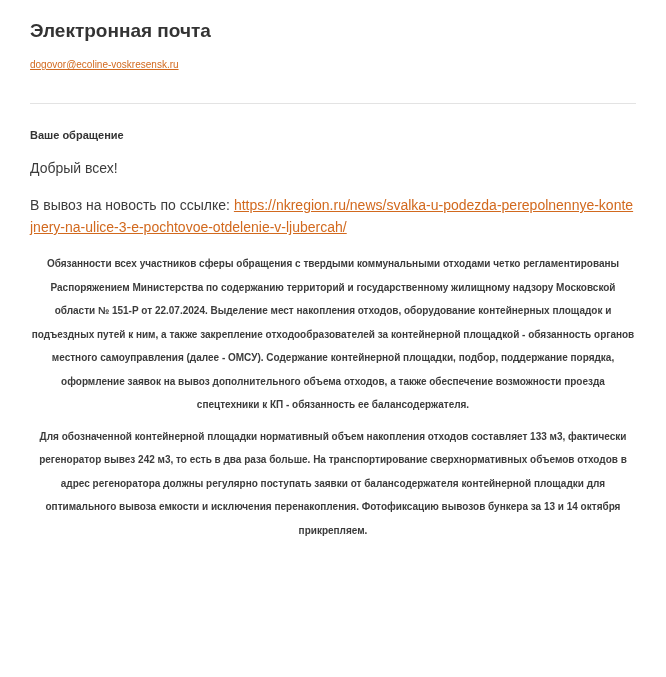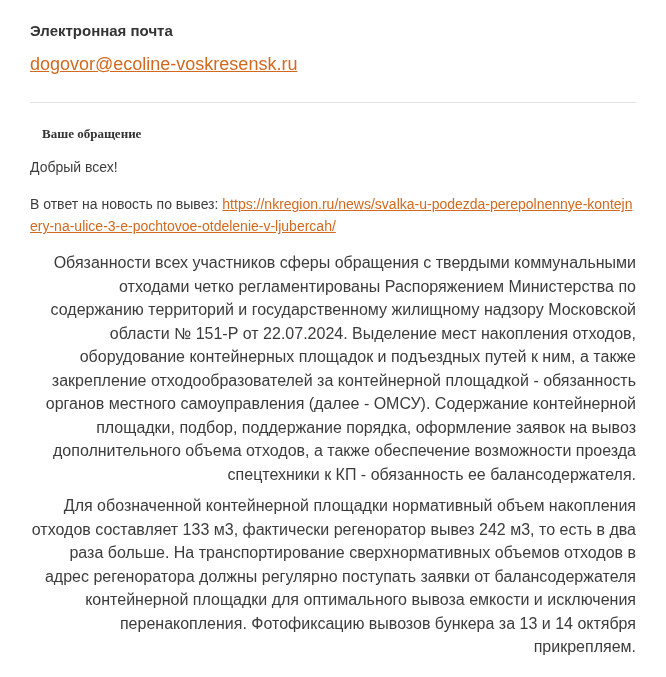--- a/index.html
+++ b/index.html
@@ -16,71 +16,71 @@
   }
   .page {
     width: 666px;
     height: 677px;
     box-sizing: border-box;
     padding: 22px 30px 0 30px;
     overflow: hidden;
     position: relative;
   }
   .section-title {
-    font-size: 15px;
+    font-size: 19px;
     font-weight: bold;
     color: #333333;
     margin: 0 0 14px 0;
     line-height: 18px;
   }
   .email-link {
-    font-size: 18px;
+    font-size: 10px;
     color: #d2691e;
     text-decoration: underline;
     line-height: 20px;
     display: inline-block;
     margin-bottom: 2px;
   }
   .divider {
     border: 0;
     border-top: 1px solid #e3e3e3;
     margin: 26px 0 22px 0;
     height: 0;
   }
   .appeal-title {
-    font-size: 13px;
+    font-size: 11px;
     font-weight: bold;
     color: #333333;
-    margin: 0 0 14px 12px;
+    margin: 0 0 14px 0;
     line-height: 18px;
-    font-family: Liberation Serif, serif;
   }
   .greeting {
     font-size: 14px;
     color: #3c3c3c;
     line-height: 20px;
     margin: 0 0 16px 0;
   }
   .reply-lead {
     font-size: 14px;
     color: #3c3c3c;
     line-height: 22px;
     margin: 0 0 14px 0;
   }
   .news-link {
     color: #d2691e;
     text-decoration: underline;
     word-break: break-all;
   }
   .body-para {
-    font-size: 16px;
+    font-size: 10px;
     color: #3c3c3c;
     line-height: 23.5px;
     margin: 0;
-    text-align: right;
+    text-align: center;
+    font-weight: bold;
   }
   .body-para + .body-para {
     margin-top: 8px;
   }
 </style>
 </head>
 <body>
 
 <div class="page">
 
@@ -88,20 +88,20 @@
 
   <a class="email-link">dogovor@ecoline-voskresensk.ru</a>
 
   <hr class="divider">
 
   <h2 class="appeal-title">Ваше обращение</h2>
 
   <p class="greeting">Добрый всех!</p>
 
   <p class="reply-lead">
-    <span>В ответ на новость по вывез: </span><a class="news-link">https://nkregion.ru/news/svalka-u-podezda-perepolnennye-kontejnery-na-ulice-3-e-pochtovoe-otdelenie-v-ljubercah/</a>
+    <span>В вывоз на новость по ссылке: </span><a class="news-link">https://nkregion.ru/news/svalka-u-podezda-perepolnennye-kontejnery-na-ulice-3-e-pochtovoe-otdelenie-v-ljubercah/</a>
   </p>
 
   <p class="body-para">Обязанности всех участников сферы обращения с твердыми коммунальными отходами четко регламентированы Распоряжением Министерства по содержанию территорий и государственному жилищному надзору Московской области № 151-Р от 22.07.2024. Выделение мест накопления отходов, оборудование контейнерных площадок и подъездных путей к ним, а также закрепление отходообразователей за контейнерной площадкой - обязанность органов местного самоуправления (далее - ОМСУ). Содержание контейнерной площадки, подбор, поддержание порядка, оформление заявок на вывоз дополнительного объема отходов, а также обеспечение возможности проезда спецтехники к КП - обязанность ее балансодержателя.</p>
 
   <p class="body-para">Для обозначенной контейнерной площадки нормативный объем накопления отходов составляет 133 м3, фактически регеноратор вывез 242 м3, то есть в два раза больше. На транспортирование сверхнормативных объемов отходов в адрес регеноратора должны регулярно поступать заявки от балансодержателя контейнерной площадки для оптимального вывоза емкости и исключения перенакопления. Фотофиксацию вывозов бункера за 13 и 14 октября прикрепляем.</p>
 
 </div>
 
 </body></html>

